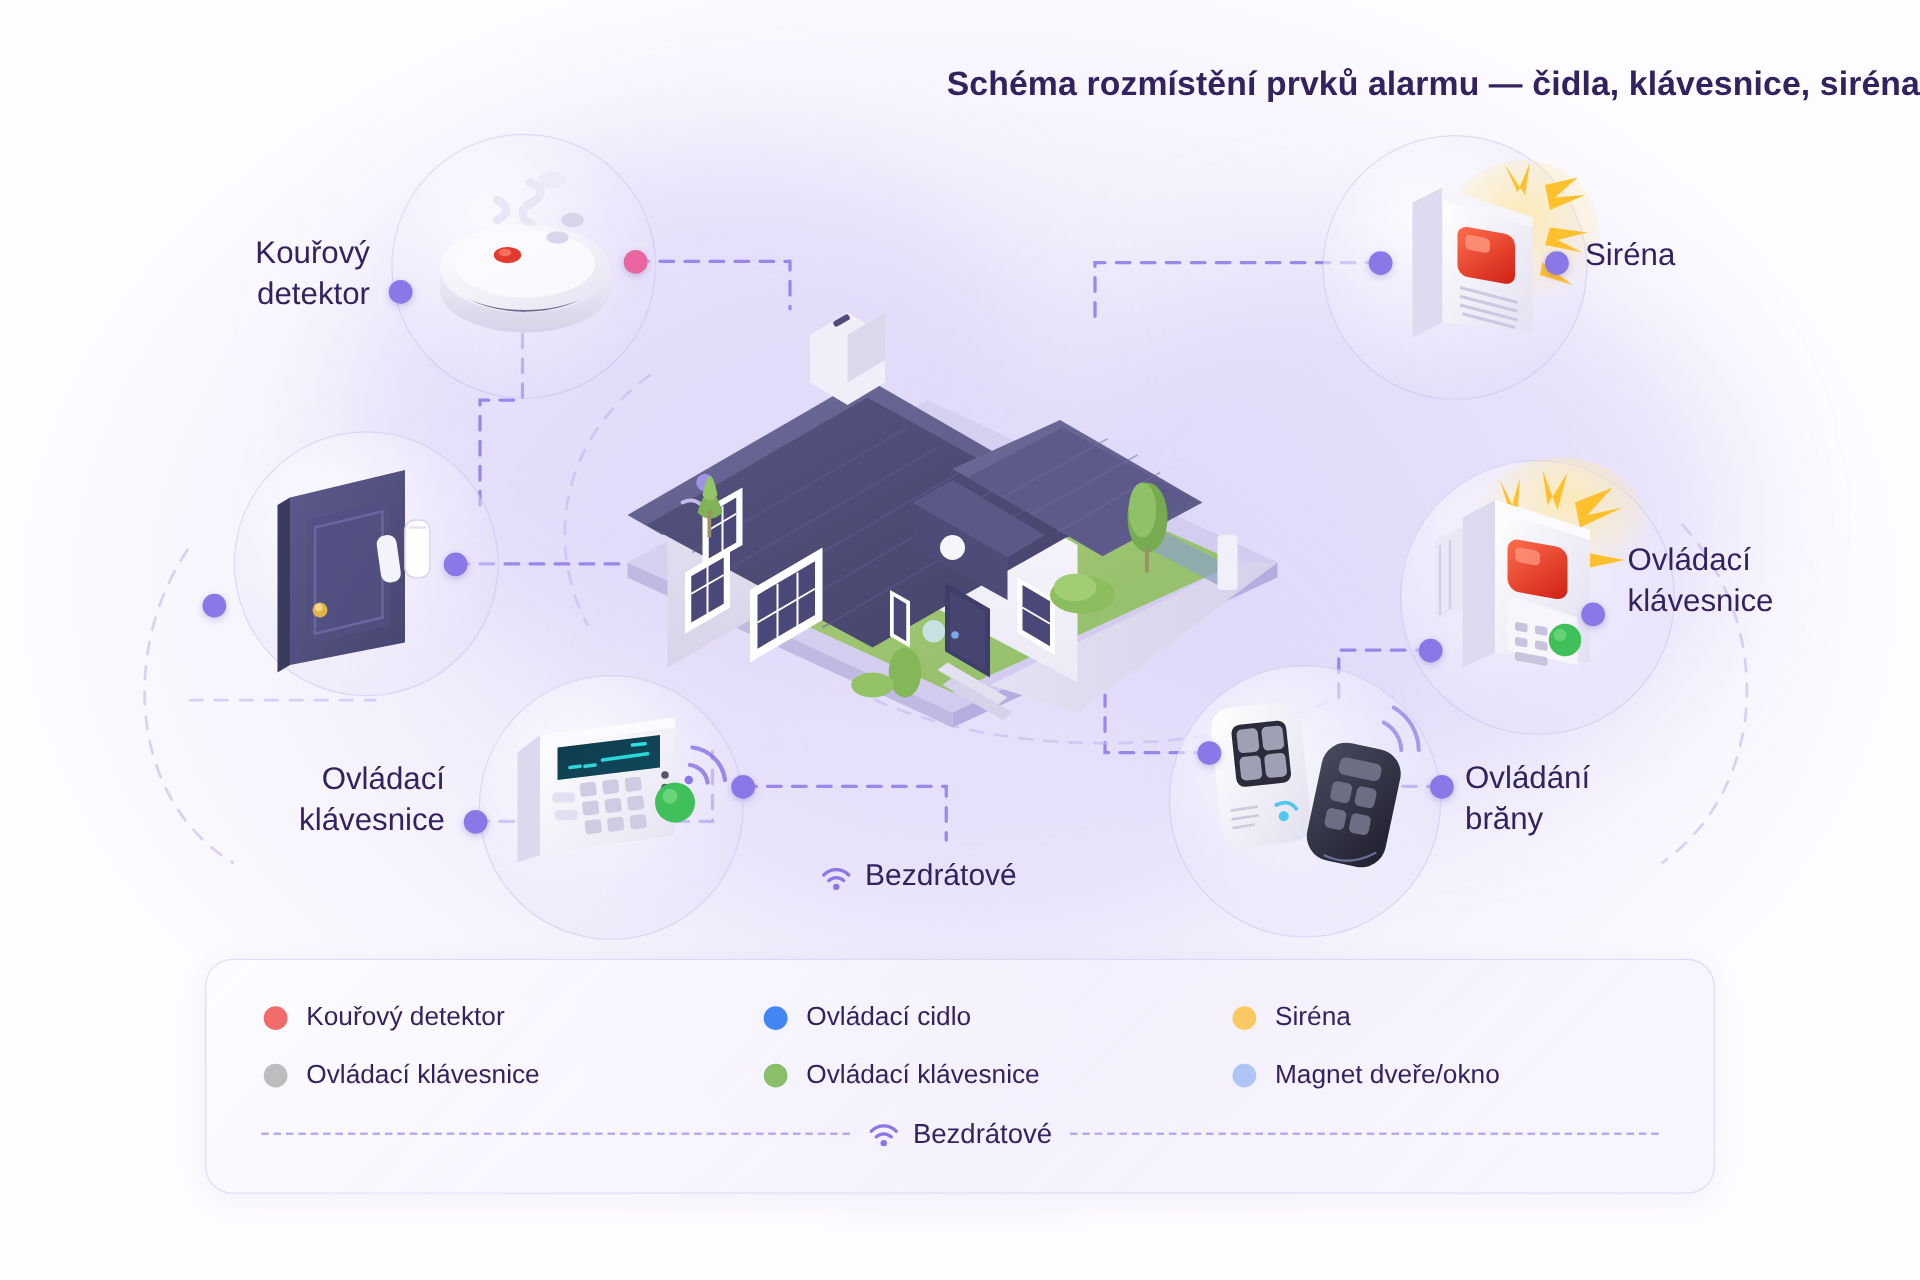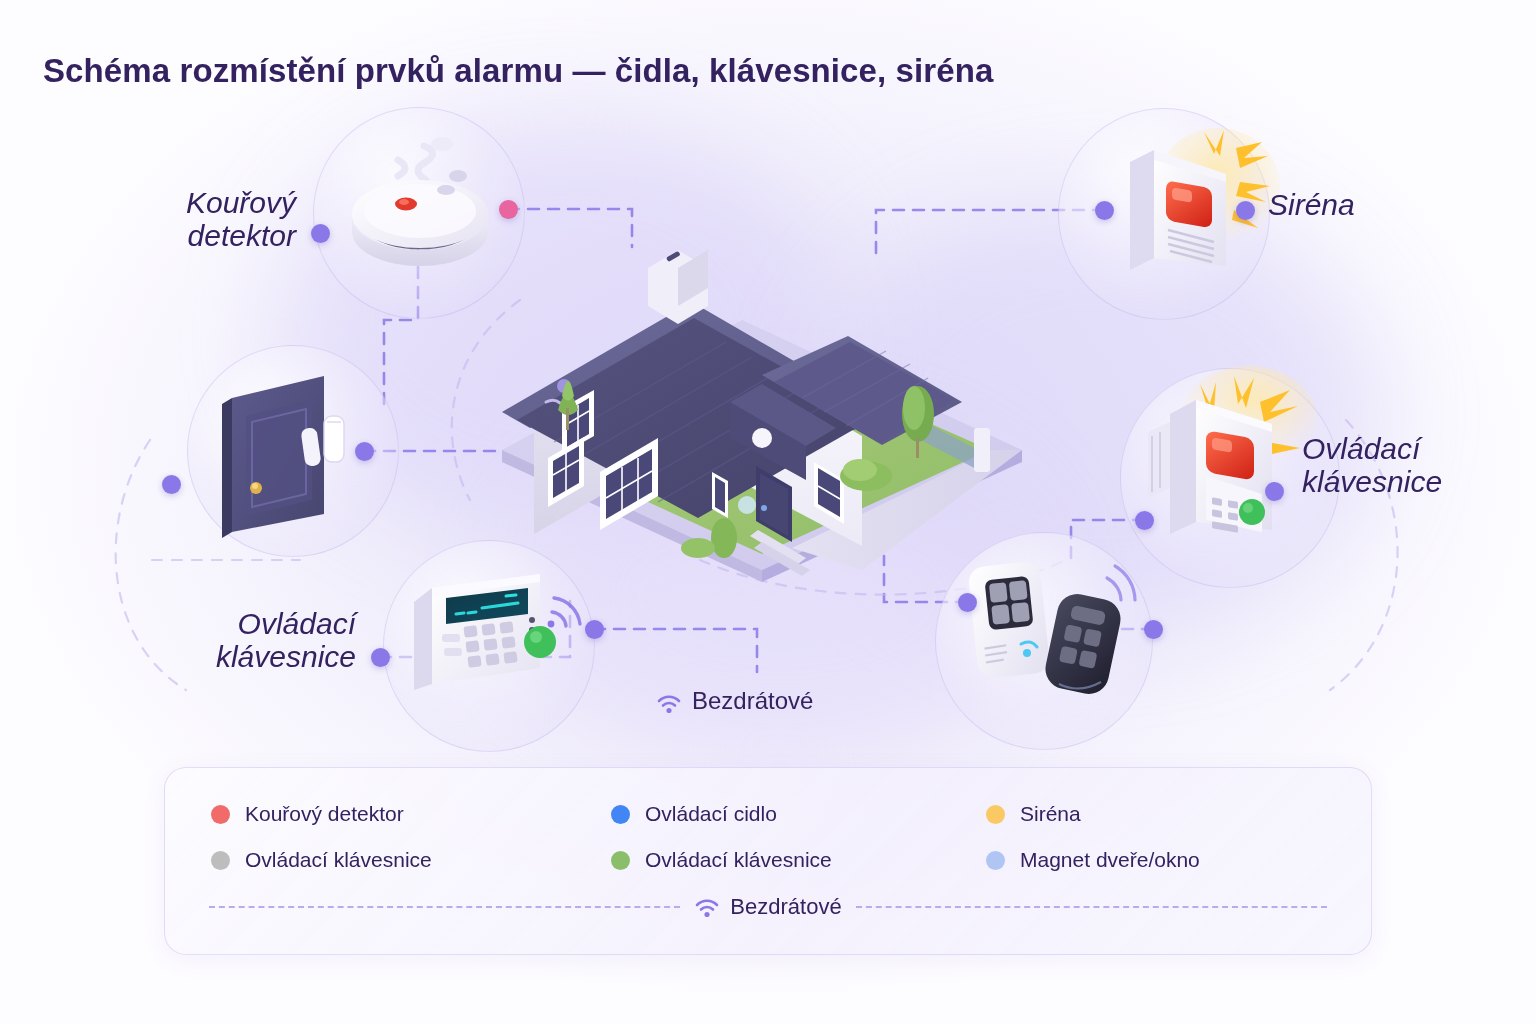--- a/index.html
+++ b/index.html
@@ -18,22 +18,22 @@
       linear-gradient(160deg, #ffffff 0%, #f8f6fe 30%, #efecfb 60%, #fbfaff 100%);
     overflow: hidden;
   }
 
   
   .blob { position: absolute; border-radius: 50%; filter: blur(46px); pointer-events: none; }
 
   
   #title {
     position: absolute; top: 52px; left: 0; width: 100%;
-    text-align: left;
-    font-size: 33px; font-weight: bold; letter-spacing: .1px;
+    text-align: right;
+    font-size: 27px; font-weight: bold; letter-spacing: .1px;
     color: #342260;
     padding-left: 43px;
   }
 
   
   .halo {
     position: absolute; border-radius: 50%;
     background: radial-gradient(circle at 38% 32%, rgba(255,255,255,.72) 0%, rgba(238,234,252,.55) 52%, rgba(226,220,249,.30) 78%, rgba(226,220,249,0) 100%);
     border: 1px solid rgba(176,163,233,.30);
   }
@@ -45,23 +45,22 @@
   }
   .cdot.pink { background: #e8659f; }
 
   
   #wires { position: absolute; inset: 0; width: 1536px; height: 1024px; pointer-events: none; }
 
   
   .nlabel {
     position: absolute;
     color: #342260;
-    font-size: 30px; line-height: 33px; font-weight: normal;
+    font-size: 25px; line-height: 33px; font-weight: normal;
     white-space: pre-line;
-    font-style: italic;
   }
   .nlabel.right { text-align: left; }
   .nlabel.left  { text-align: right; }
 
   
   #wirelessMid {
     position: absolute; left: 656px; top: 687px;
     display: flex; align-items: center; gap: 10px;
     color: #342260; font-size: 24px;
   }
@@ -554,20 +553,22 @@
   <div class="cdot" style="left:958px;top:593px;"></div>
   <div class="cdot" style="left:585px;top:620px;"></div>
 
   <div class="nlabel left" style="left:20px;top:186px;width:276px;">Kouřový
 detektor</div>
   <div class="nlabel left" style="left:140px;top:607px;width:216px;">Ovládací
 klávesnice</div>
   <div class="nlabel right" style="left:1268px;top:188px;width:230px;">Siréna</div>
   <div class="nlabel right" style="left:1302px;top:432px;width:230px;">Ovládací
 klávesnice</div>
+  <div class="nlabel right" style="left:1172px;top:606px;width:230px;">Ovládání
+brăny</div>
 
   <div id="wirelessMid">
     <span class="wifi">
       <svg viewBox="0 0 26 20" width="26" height="20">
         <g fill="none" stroke="#8b78e8" stroke-width="2.6" stroke-linecap="round">
           <path d="M3 8 a14 14 0 0 1 20 0"></path>
           <path d="M7 12.5 a8.5 8.5 0 0 1 12 0"></path>
         </g>
         <circle cx="13" cy="17.5" r="2.6" fill="#8b78e8"></circle>
       </svg>

